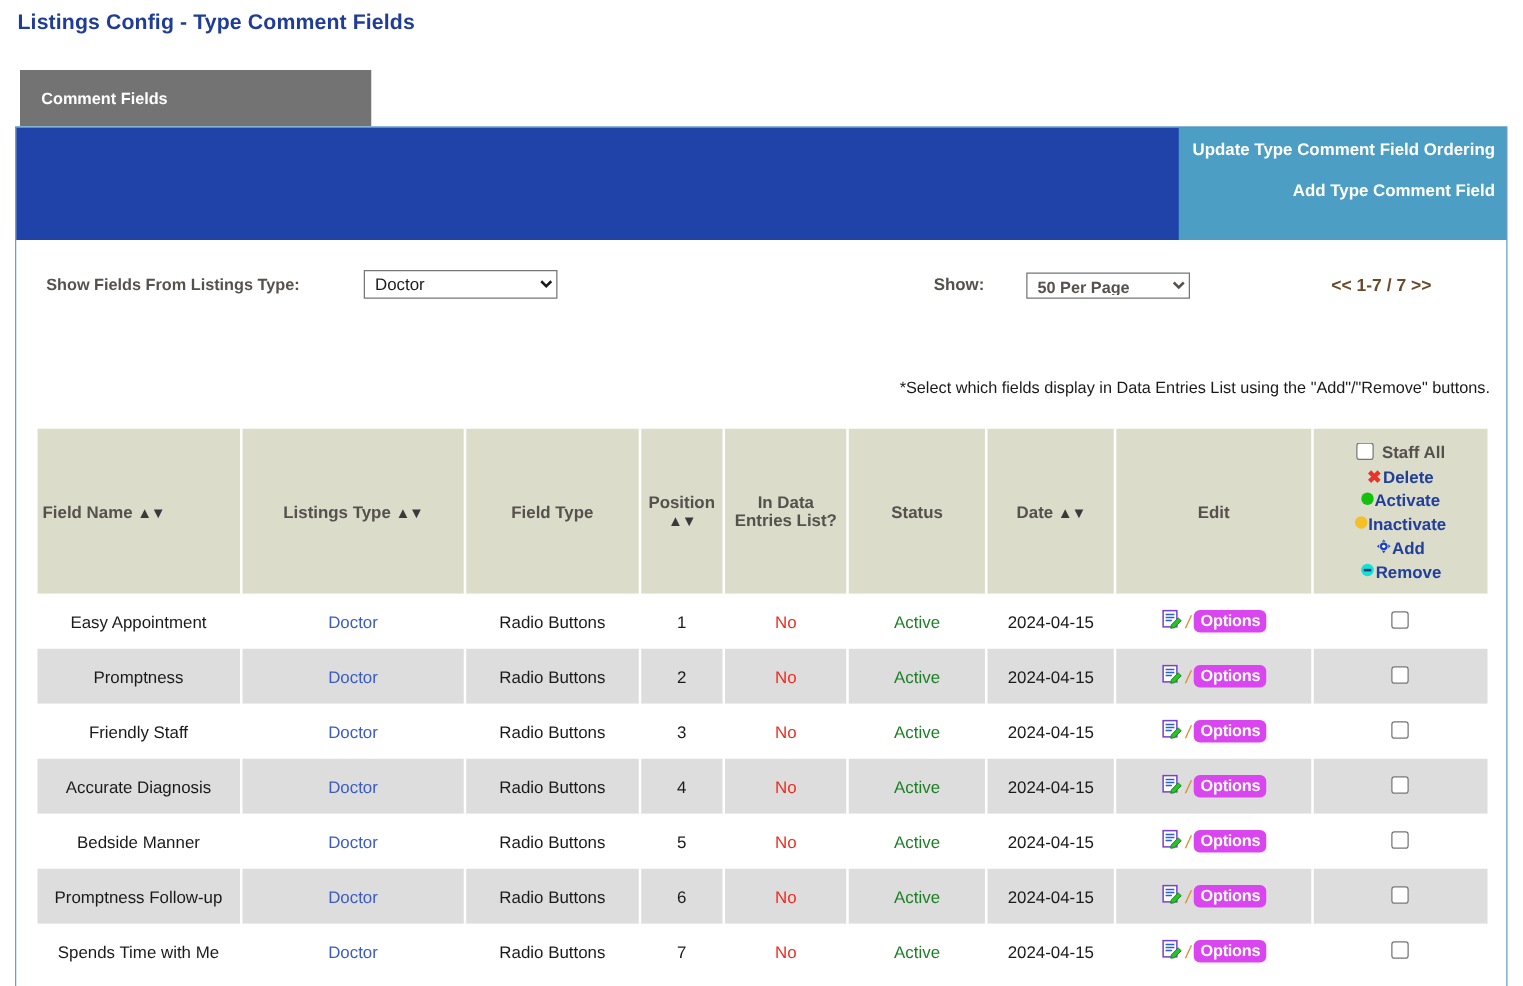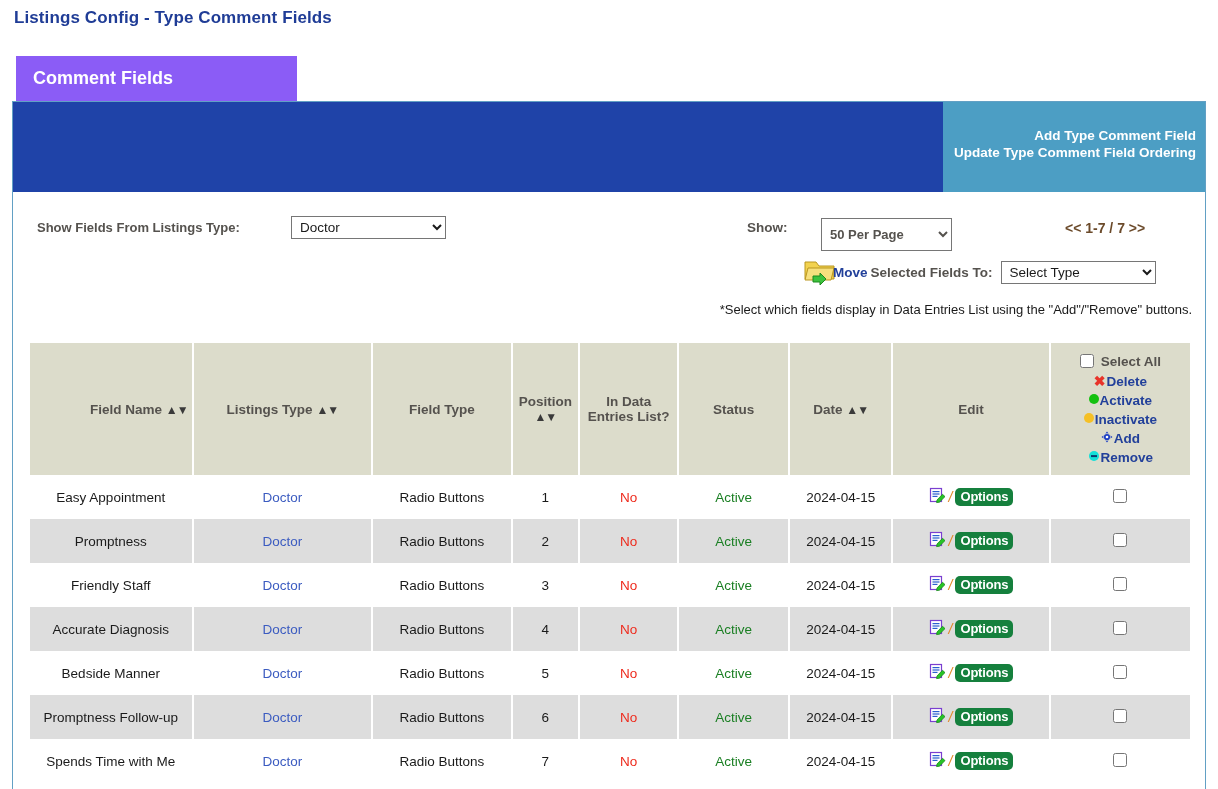--- a/index.html
+++ b/index.html
@@ -31,23 +31,23 @@
   .tabs {
     position: absolute;
     left: 16px;
     top: 56px;
     display: flex;
     gap: 4px;
   }
   .tab {
     width: 281px;
     height: 45px;
-    background: #8b5cf6;
+    background: #737373;
     color: #ffffff;
-    font-size: 18px;
+    font-size: 13px;
     font-weight: bold;
     display: flex;
     align-items: center;
     padding-left: 17px;
     box-sizing: border-box;
     cursor: pointer;
   }
 
   
   .container {
@@ -124,21 +124,21 @@
     top: 28px;
     font-size: 13.5px;
     font-weight: bold;
     color: #55524e;
   }
   #per-page-select {
     position: absolute;
     left: 808px;
     top: 26px;
     width: 131px;
-    height: 33px;
+    height: 21px;
     font-weight: bold;
     font-size: 13px;
     color: #55524e;
   }
   .pagination {
     position: absolute;
     left: 1052px;
     top: 28px;
     font-size: 14px;
     font-weight: bold;
@@ -202,21 +202,21 @@
     font-weight: bold;
     vertical-align: middle;
     height: 132px;
     padding: 0 4px;
     box-sizing: border-box;
   }
   table.grid th:last-child { border-right: none; }
   .th-sort { display: inline-block; white-space: nowrap; }
   .arrows { letter-spacing: -1px; color: #3a3a3a; font-size: 12px; cursor: pointer; }
 
-  th.col-field   { width: 161px; text-align: right; padding-left: 10px; }
+  th.col-field   { width: 161px; text-align: left; padding-left: 10px; }
   th.col-listing { width: 178px; }
   th.col-ftype   { width: 138px; }
   th.col-pos     { width: 67px; }
   th.col-indata  { width: 98px; }
   th.col-status  { width: 110px; }
   th.col-date    { width: 102px; }
   th.col-edit    { width: 156px; }
   th.col-sel     { width: 139px; }
 
   
@@ -260,21 +260,21 @@
     cursor: pointer;
   }
   .val-no { color: #ee2b1d; }
   .val-active { color: #1a7f23; }
 
   .edit-cell { white-space: nowrap; }
   .edit-wrap { display: inline-flex; align-items: center; gap: 3px; }
   .slash { color: #e08a28; font-size: 14px; font-style: italic; }
   .opt-btn {
     display: inline-block;
-    background: #15803d;
+    background: #d946ef;
     color: #ffffff;
     font-size: 13px;
     font-weight: bold;
     border-radius: 5px;
     padding: 1px 5px 2px 5px;
     cursor: pointer;
     letter-spacing: -0.2px;
   }
   input[type="checkbox"].cb {
     width: 14px; height: 14px; margin: 0; cursor: pointer;
@@ -288,52 +288,38 @@
 <div class="tabs">
   <div class="tab">
     <span>Comment Fields</span>
   </div>
 </div>
 
 <div class="container">
 
   <div class="action-bar">
     <div class="action-panel">
+      <span class="action-link">Update Type Comment Field Ordering</span>
       <span class="action-link second">Add Type Comment Field</span>
-      <span class="action-link">Update Type Comment Field Ordering</span>
     </div>
   </div>
 
   <div class="controls">
     <span class="filter-label">Show Fields From Listings Type:</span>
     <select class="styled" id="type-filter-select">
       <option>Doctor</option>
     </select>
 
     <span class="show-label">Show:</span>
     <select class="styled" id="per-page-select">
       <option>50 Per Page</option>
     </select>
 
     <span class="pagination">&lt;&lt; 1-7 / 7 &gt;&gt;</span>
 
-    <div class="move-row">
-      <span>
-        <svg class="folder-icon" viewBox="0 0 34 28" xmlns="http://www.w3.org/2000/svg">
-          <path d="M2 4 L13 4 L16 8 L31 8 L31 21 L2 21 Z" fill="#f2d24f" stroke="#b99620" stroke-width="1"></path>
-          <path d="M5 10 L31 10 L28 22 L2 22 Z" fill="#f7e07d" stroke="#b99620" stroke-width="1"></path>
-          <path d="M10 18 L17 18 L17 15 L23 21 L17 27 L17 24 L10 24 Z" fill="#3dc23d" stroke="#1d8a1d" stroke-width="1"></path>
-        </svg>
-      </span>
-      <span class="move-word">Move</span>
-      <span class="move-rest">Selected Fields To:</span>
-      <select class="styled" id="move-to-select">
-        <option>Select Type</option>
-      </select>
-    </div>
 
     <div class="note">*Select which fields display in Data Entries List using the "Add"/"Remove" buttons.</div>
   </div>
 
   <table class="grid">
     <thead>
       <tr>
         <th class="col-field">
           <span class="th-sort"><span>Field Name</span>
           <span class="arrows">▲▼</span></span>
@@ -359,21 +345,21 @@
           <span class="th-sort"><span>Date</span>
           <span class="arrows">▲▼</span></span>
         </th>
         <th class="col-edit">
           <span>Edit</span>
         </th>
         <th class="col-sel">
           <div class="legend">
             <div class="legend-top">
               <input type="checkbox" class="cb" style="">
-              <span class="lbl">Select All</span>
+              <span class="lbl">Staff All</span>
             </div>
             <div class="legend-row">
               <span class="ic ic-x">✖</span>
               <span class="txt">Delete</span>
             </div>
             <div class="legend-row">
               <span class="ic"><span class="dot dot-green"></span></span>
               <span class="txt">Activate</span>
             </div>
             <div class="legend-row">

